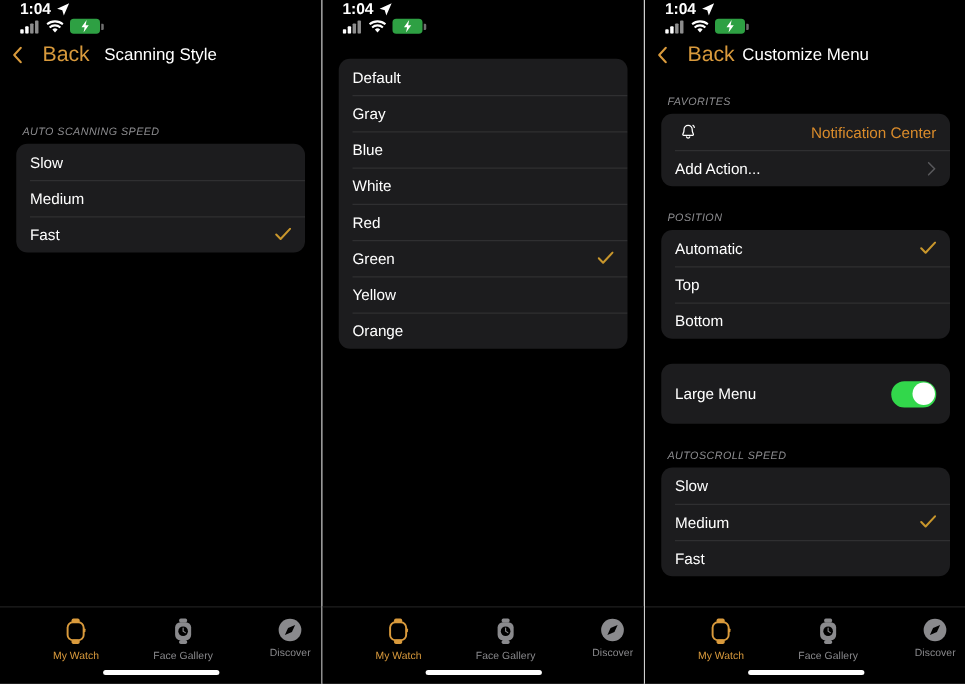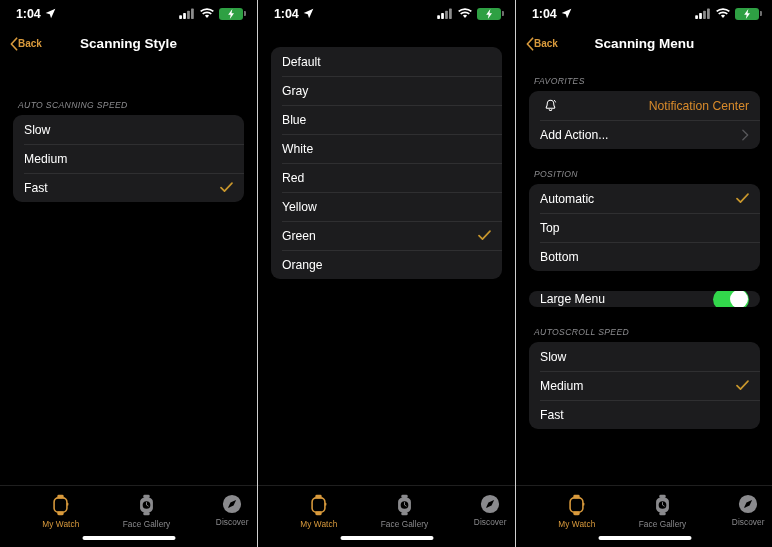--- a/index.html
+++ b/index.html
@@ -24,24 +24,24 @@
   .divider {
     flex: 0 0 auto;
     width: 1px; height: 547px;
     background: #cfcfcf;
   }
 
   
   .statusbar {
     height: 27px;
     display: flex;
-    align-items: center;
     justify-content: space-between;
     padding: 0 14px 0 16px;
     color: #ffffff;
+    flex-direction: column;
   }
   .sb-left { display: flex; align-items: center; gap: 4px; }
   .sb-time { font-size: 12.5px; font-weight: 600; letter-spacing: -0.1px; }
   .sb-right { display: flex; align-items: center; gap: 5px; }
   .loc-arrow { display:block; }
   .battery {
     width: 24px; height: 12px;
     border-radius: 3px;
     background: #2ea043;
     position: relative;
@@ -56,34 +56,33 @@
 
   
   .navbar {
     height: 33px;
     position: relative;
     display: flex;
     align-items: center;
     padding: 0 10px;
   }
   .nav-back {
-    display: flex; align-items: center; gap: 0;
+    display: flex; align-items: center; gap: 16px;
     color: #d99a3c;
-    font-size: 10px;
+    font-size: 17px;
     cursor: pointer;
     z-index: 2;
-    font-weight: bold;
   }
   .nav-title {
     position: absolute;
     left: 0; right: 0;
     text-align: center;
     color: #ffffff;
     font-size: 13.5px;
-    font-weight: 700;
+    font-weight: 400;
     pointer-events: none;
   }
   .nav-title.offset { text-align: left; left: 116px; }
 
   
   .content { padding: 0 13px; }
   .group-header {
     color: #8c8c8f;
     font-size: 8.6px;
     letter-spacing: 0.35px;
@@ -318,27 +317,27 @@
         <div class="row">
           <span class="label">Blue</span>
         </div>
         <div class="row">
           <span class="label">White</span>
         </div>
         <div class="row">
           <span class="label">Red</span>
         </div>
         <div class="row">
-          <span class="label">Yellow</span>
-        </div>
-        <div class="row">
           <span class="label">Green</span>
           <svg class="check" width="13" height="11" viewBox="0 0 14 12">
               <path d="M1 6.2 4.8 10 13 1.2" stroke="#c8962c" stroke-width="1.8" fill="none" stroke-linecap="round" stroke-linejoin="round"></path>
             </svg>
+        </div>
+        <div class="row">
+          <span class="label">Yellow</span>
         </div>
         <div class="row">
           <span class="label">Orange</span>
         </div>
       </div>
     </div>
 
     <div class="tabbar">
       <div class="tab active">
         <svg width="17" height="22" viewBox="0 0 18 24">
@@ -401,21 +400,21 @@
       </div>
     </div>
 
     <div class="navbar">
       <div class="nav-back">
         <svg width="8" height="14" viewBox="0 0 9 15">
             <path d="M7.5 1 1.5 7.5l6 6.5" stroke="#d99a3c" stroke-width="1.8" fill="none" stroke-linecap="round" stroke-linejoin="round"></path>
           </svg>
         <span>Back</span>
       </div>
-      <div class="nav-title">Scanning Menu</div>
+      <div class="nav-title">Customize Menu</div>
     </div>
 
     <div class="spacer-16"></div>
 
     <div class="content">
       <div class="group-header">FAVORITES</div>
       <div class="card">
         <div class="row">
           <span class="bell-wrap">
             <svg width="13" height="14" viewBox="0 0 14 15">
@@ -448,21 +447,21 @@
           <span class="label">Top</span>
         </div>
         <div class="row">
           <span class="label">Bottom</span>
         </div>
       </div>
 
       <div class="spacer-20"></div>
 
       <div class="card">
-        <div class="row" style="height:16px;">
+        <div class="row" style="height:48px;">
           <span class="label">Large Menu</span>
           <span class="toggle">
               <span class="knob"></span>
             </span>
         </div>
       </div>
 
       <div class="spacer-20"></div>
 
       <div class="group-header">AUTOSCROLL SPEED</div>

